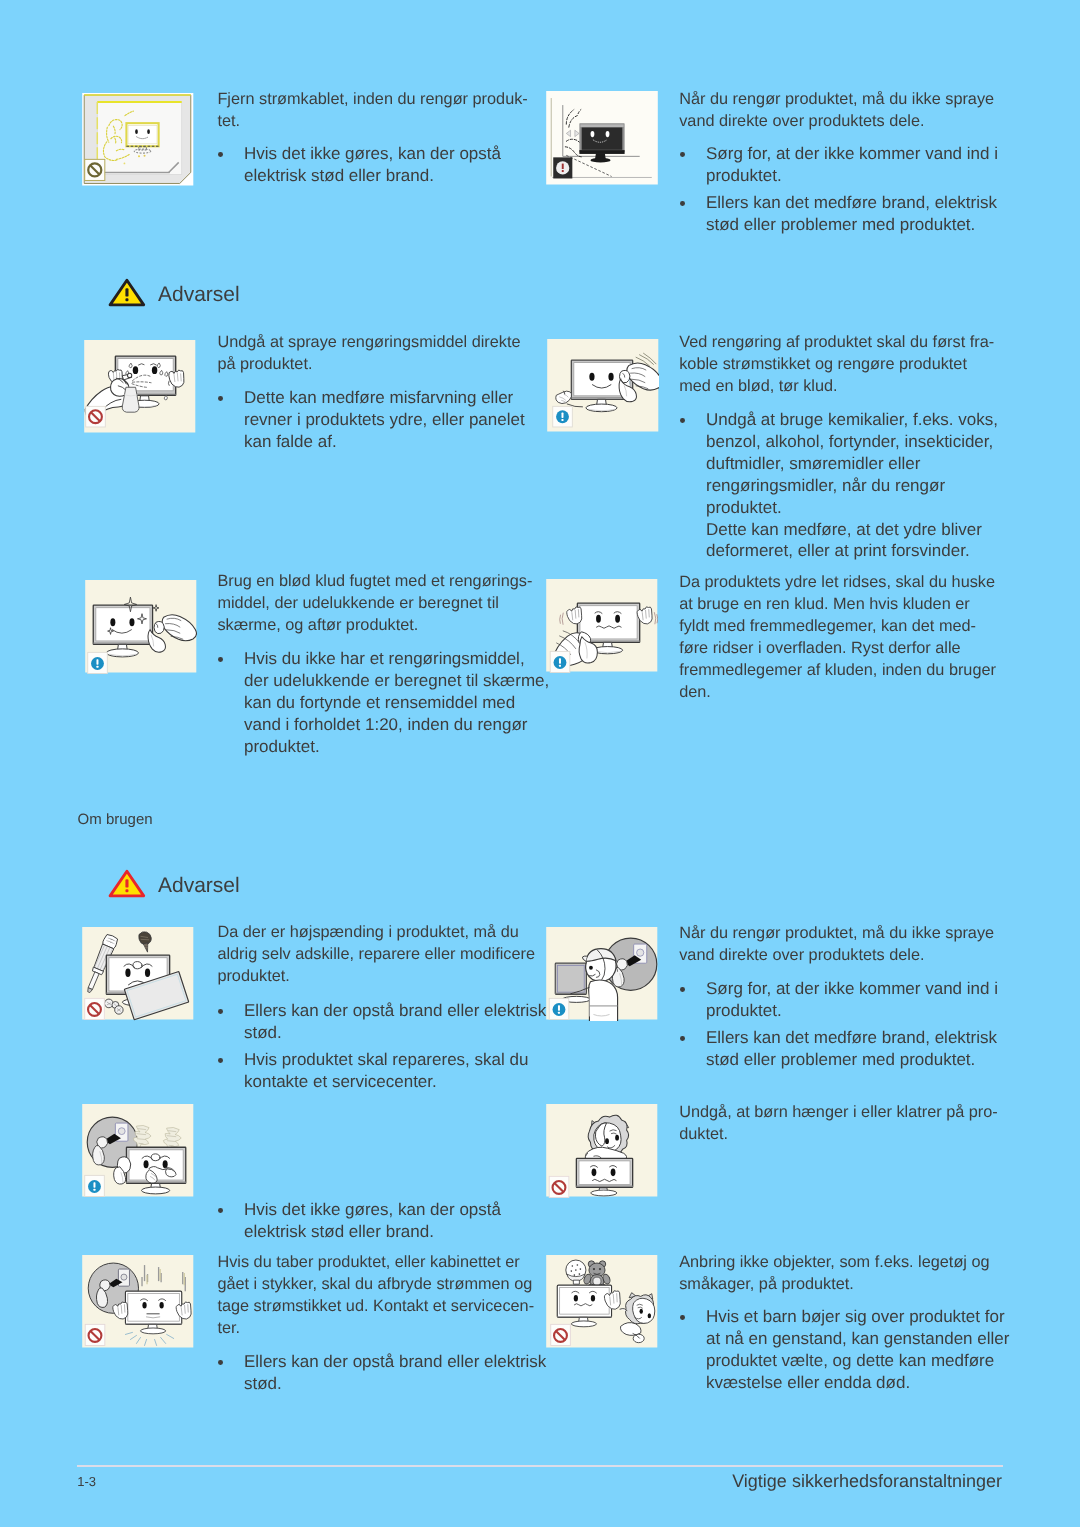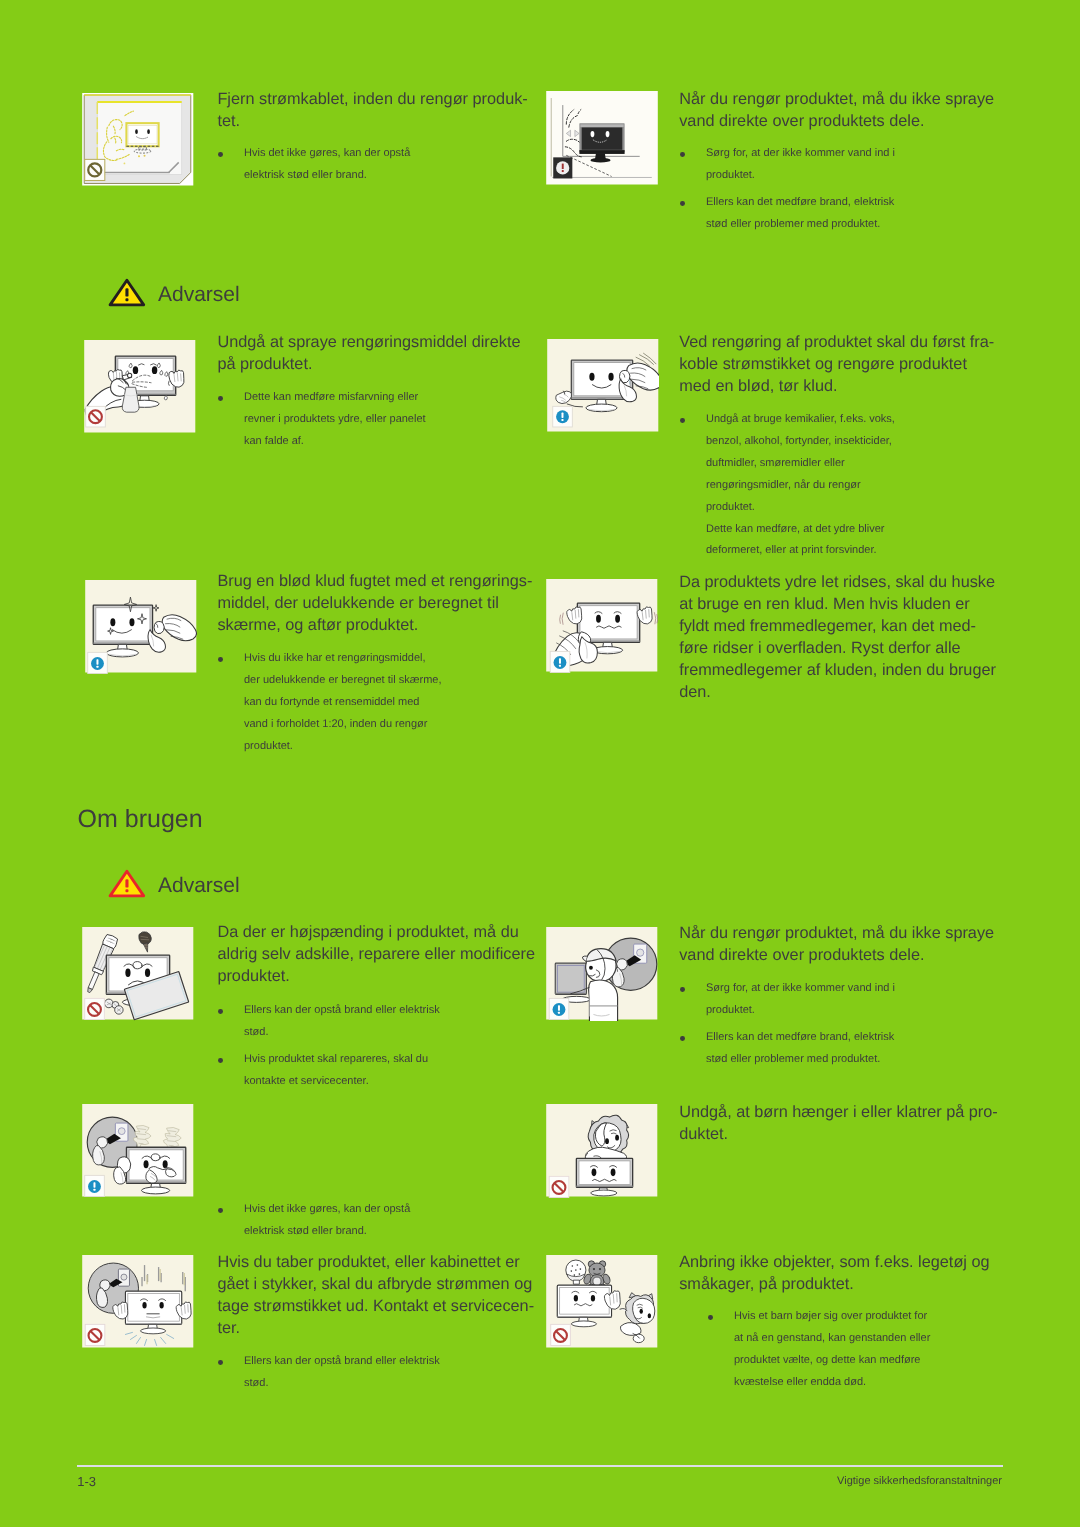--- a/index.html
+++ b/index.html
@@ -1,35 +1,35 @@
 <!DOCTYPE html>
 <html><head>
 <meta charset="utf-8">
 <style>
   html,body{margin:0;padding:0;background:#fff;}
   body{width:1080px;height:1527px;overflow:hidden;
        font-family:"Liberation Sans",sans-serif;color:#3d3d3d;
        -webkit-font-smoothing:antialiased;text-rendering:geometricPrecision;}
-  .page{position:relative;width:1080px;height:1527px;background:#84cc16;}
+  .page{position:relative;width:1080px;height:1527px;background:#7dd3fc;}
   .fig{position:absolute;width:112px;height:93.5px;}
   .fig svg{display:block;width:112px;height:93.5px;}
   .para{position:absolute;font-size:16.3px;line-height:21.9px;color:#3d3d3d;white-space:pre-line;}
   .blist{position:absolute;}
-  .bi{position:relative;font-size:11px;line-height:21.9px;color:#3d3d3d;white-space:pre-line;
+  .bi{position:relative;font-size:17px;line-height:21.9px;color:#3d3d3d;white-space:pre-line;
       padding-left:26px;}
   .bi .dot{position:absolute;left:0;top:0;width:8px;height:22px;}
   .bi .dot i{position:absolute;left:-0.2px;top:8.8px;width:4.8px;height:4.8px;border-radius:50%;background:#3d3d3d;display:block;}
   .bi + .bi{margin-top:5.2px;}
-  .sect{position:absolute;font-size:25px;line-height:27px;color:#3d3d3d;}
+  .sect{position:absolute;font-size:15px;line-height:27px;color:#3d3d3d;}
   .warn{position:absolute;text-align:center;}
   .warn svg{position:absolute;left:0;top:0;}
   .warn .lbl{position:absolute;font-size:21px;line-height:25px;color:#3d3d3d;}
   .rule{position:absolute;background:#dcdce8;}
   .fnum{position:absolute;font-size:13px;line-height:19px;color:#3d3d3d;}
-  .fttl{position:absolute;font-size:11px;line-height:19px;color:#3d3d3d;text-align:right;}
+  .fttl{position:absolute;font-size:18px;line-height:19px;color:#3d3d3d;text-align:right;}
 </style>
 </head>
 <body>
 
 <div class="page">
 <div class="fig" style="left:82px;top:93px">
       <svg viewBox="0 0 111 93" role="img" aria-hidden="true">
 <rect x="0" y="0" width="110.5" height="92" fill="#fff"></rect>
 <path d="M2 2 h106 v77 l-11 11 h-95 z" fill="#e6e6e6" stroke="#8a8352" stroke-width="0.9"></path>
 <path d="M2 2 h106" stroke="#e3e03a" stroke-width="1.6"></path>
@@ -748,21 +748,21 @@
 <path d="M73 54 q5.5 -2 7.5 1.8" fill="#fff" stroke="#3a3a3a" stroke-width="0.9"></path>
 <g>
  <rect x="4.5" y="69" width="19.5" height="21" fill="#fdfdfb" stroke="#e4d8d8" stroke-width="0.9"></rect>
  <circle cx="14.2" cy="80" r="6.4" fill="none" stroke="#b23b39" stroke-width="2.1"></circle>
  <line x1="9.7" y1="75.5" x2="18.7" y2="84.5" stroke="#b23b39" stroke-width="2.1"></line>
 </g>
 </svg>
     </div>
 <div class="para" style="left:679.2px;top:1252px">Anbring ikke objekter, som f.eks. legetøj og
 småkager, på produktet.</div>
-<div class="blist" style="left:708px;top:1306px">
+<div class="blist" style="left:680px;top:1306px">
   <div class="bi"><span class="dot"><i></i></span><span>Hvis et barn bøjer sig over produktet for
 at nå en genstand, kan genstanden eller
 produktet vælte, og dette kan medføre
 kvæstelse eller endda død.</span></div>
 </div>
 <div class="warn" style="left:108px;top:278px;width:250px;height:30px">
       <svg width="38" height="29" viewBox="0 0 38 29">
         <path d="M18.9 2.3 L35.7 26.9 H2.1 Z" fill="#ffe000" stroke="#231f20" stroke-width="2.9" stroke-linejoin="round"></path>
         <rect x="17.4" y="10.2" width="3.1" height="8.4" rx="1.2" fill="#231f20"></rect>
         <rect x="17.4" y="20.2" width="3.1" height="3.1" rx="1.2" fill="#231f20"></rect>

